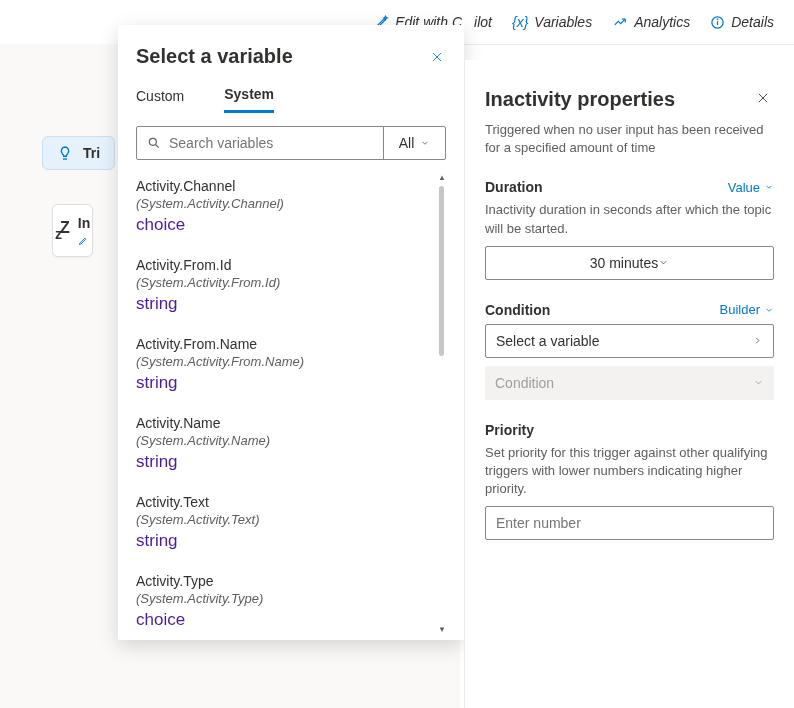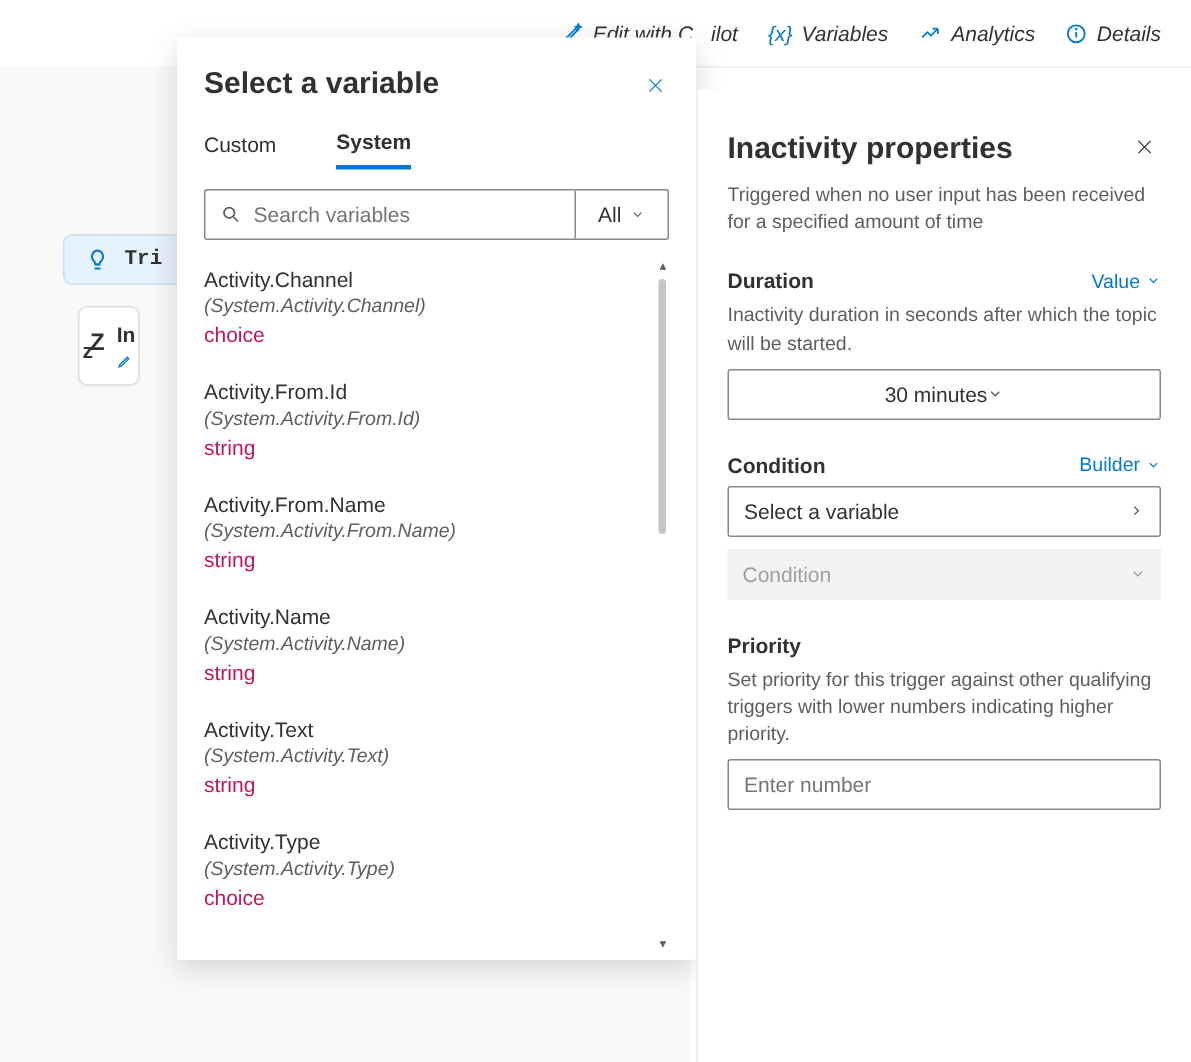--- a/index.html
+++ b/index.html
@@ -36,29 +36,28 @@
   }
   .canvas {
     position: absolute;
     top: 44px; left: 0;
     width: 460px;
     height: 664px;
     background: #faf9f8;
   }
   .node-trigger {
     position: absolute;
-    left: 42px; top: 112px;
+    left: 42px; top: 92px;
     background: #e5f1fb;
     border: 1px solid #c7e0f4;
     border-radius: 6px;
     padding: 8px 14px;
     display: flex;
     align-items: center;
     gap: 10px;
-    font-family: Liberation Mono, monospace;
   }
   .bulb { color: #0078d4; }
   .node-in {
     position: absolute;
     left: 52px; top: 160px;
     background: #fff;
     border: 1px solid #e1dfdd;
     border-radius: 6px;
     padding: 10px 2px;
     display: flex;
@@ -90,21 +89,21 @@
   .search-row { display: flex; border: 1px solid #8a8886; border-radius: 2px; height: 34px; }
   .search-box { flex: 1; display: flex; align-items: center; gap: 8px; padding: 0 10px; }
   .search-ico { color: #605e5c; }
   .search-input { border: none; outline: none; font-size: 14px; flex:1; }
   .filter-all { width: 62px; border-left: 1px solid #8a8886; display: flex; align-items:center; justify-content:center; gap:6px; cursor:pointer; }
   .list-wrap { position: relative; flex:1; overflow: hidden; margin-top: 6px; }
   .var-list { position: absolute; inset: 0; overflow-y: hidden; padding-right: 14px; }
   .var-item { padding: 12px 0 10px 0; }
   .var-name { font-size: 14px; color: #323130; }
   .var-sys { font-style: italic; color: #605e5c; font-size: 13px; margin-top: 2px; }
-  .var-type { font-size: 14px; color: #be185d; margin-top: 4px; }
+  .var-type { font-size: 17px; color: #4c1d95; margin-top: 4px; }
   .scroll-track {
     position: absolute;
     right: 0; top: 6px; bottom: 6px;
     width: 8px;
   }
   .scroll-arrow { font-size: 9px; color: #605e5c; text-align:center; }
   .scroll-thumb {
     position: absolute;
     top: 14px; left: 1px;
     width: 5px; height: 170px;

